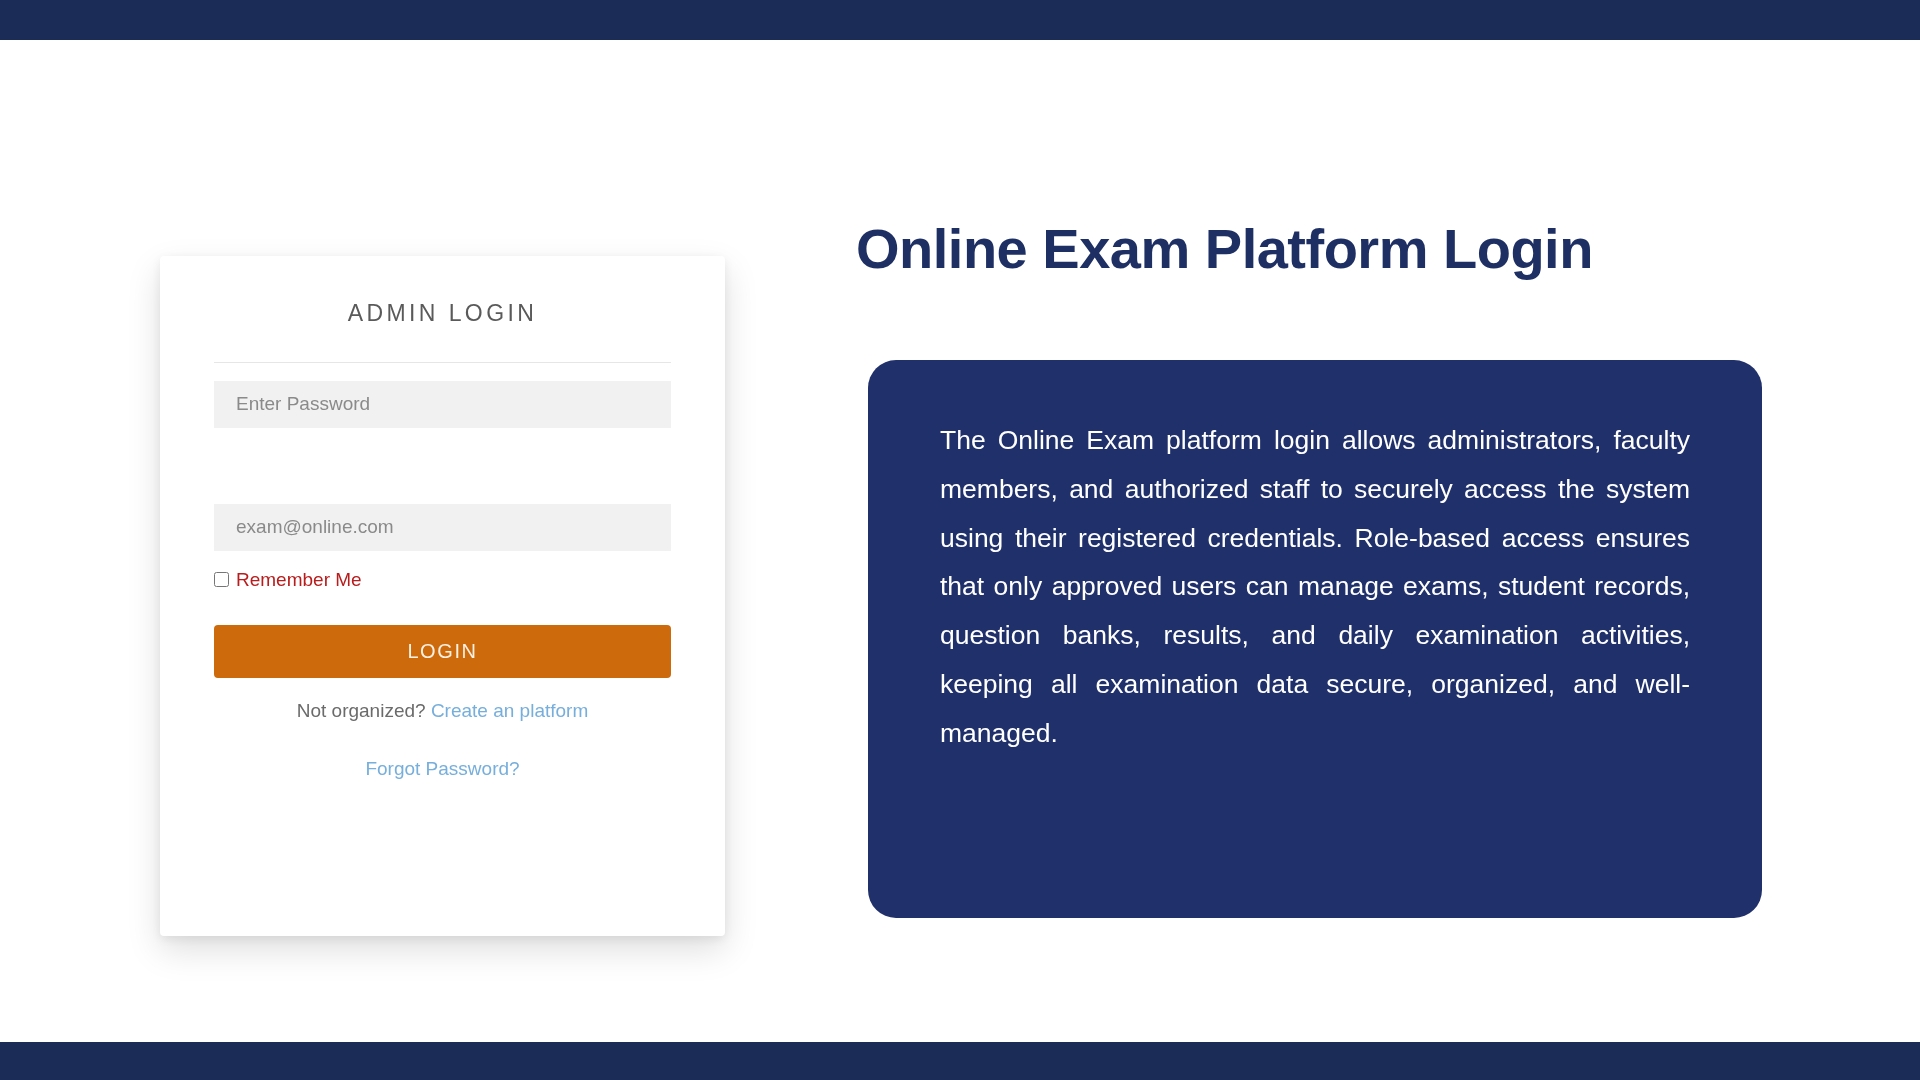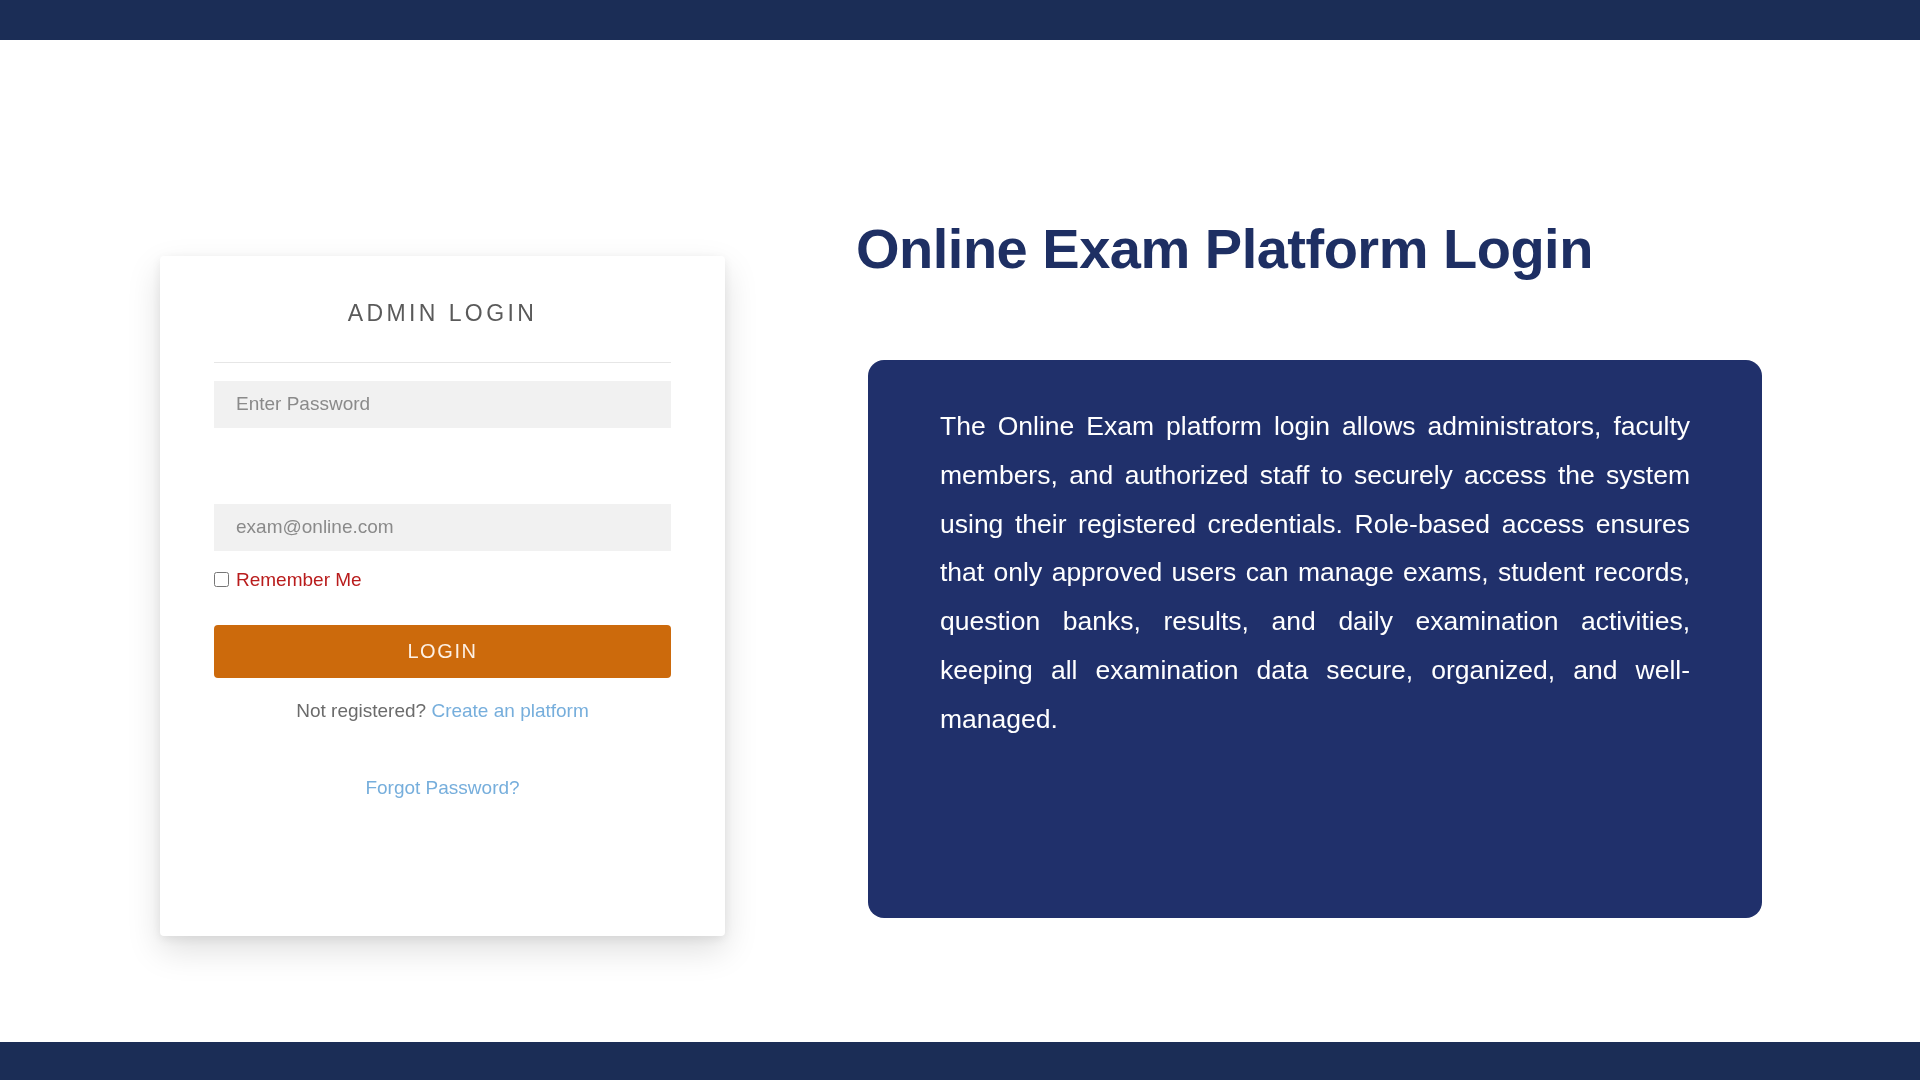--- a/index.html
+++ b/index.html
@@ -124,21 +124,21 @@
     text-align: center;
     font-size: 19px;
     color: #6b6b6b;
   }
   .signup-link, .forgot-link {
     color: #76AEDC;
     text-decoration: none;
     cursor: pointer;
   }
   .forgot-row {
-    margin-top: 55px;
+    margin-top: 36px;
     text-align: center;
     font-size: 19px;
   }
 
   
   .headline {
     position: absolute;
     left: 856px;
     top: 218px;
     width: 940px;
@@ -150,22 +150,22 @@
     white-space: nowrap;
   }
 
   .info-panel {
     position: absolute;
     left: 868px;
     top: 360px;
     width: 894px;
     height: 558px;
     background: #20306B;
-    border-radius: 16px;
-    padding: 42px 72px;
+    border-radius: 28px;
+    padding: 56px 72px;
     display: flex;
     align-items: flex-start;
   }
 
   .info-text {
     color: #ffffff;
     font-size: 26.5px;
     line-height: 1.84;
     text-align: justify;
     text-justify: inter-word;
@@ -190,21 +190,21 @@
     <input class="field field-email" type="text" placeholder="exam@online.com" style="">
 
     <div class="remember-row">
       <input type="checkbox" style="">
       <span class="remember-label">Remember Me</span>
     </div>
 
     <button class="login-button">LOGIN</button>
 
     <div class="signup-row">
-      <span>Not registered?</span>
+      <span>Not organized?</span>
       <a class="signup-link">Create an platform</a>
     </div>
 
     <div class="forgot-row">
       <a class="forgot-link">Forgot Password?</a>
     </div>
 
   </div>
 
   <div class="headline">Online Exam Platform Login</div>

